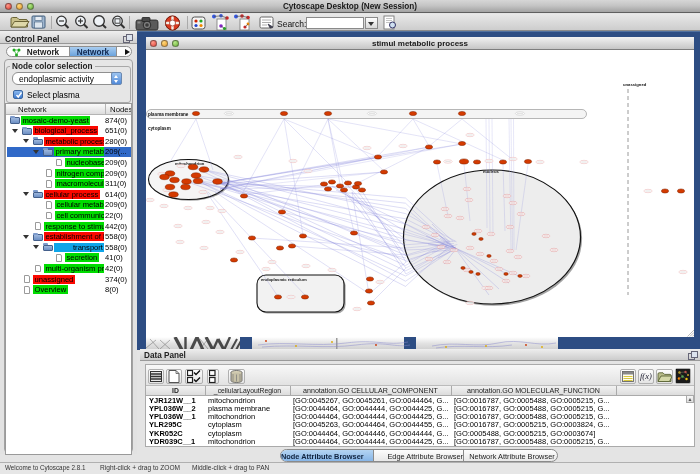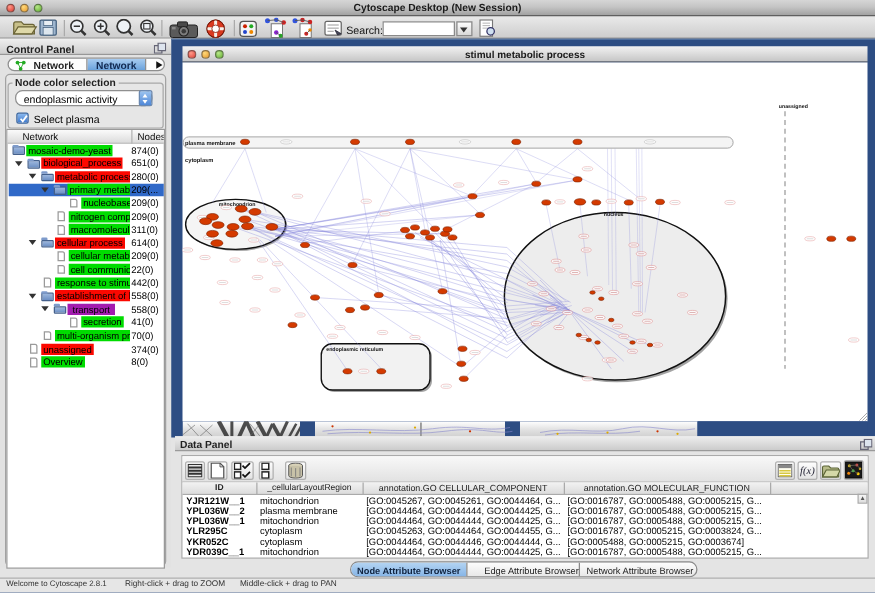--- a/index.html
+++ b/index.html
@@ -187,28 +187,28 @@
       <div style="position:absolute;left:43px;top:220.6px;height:9px;line-height:9px;background:#00dc00;padding:0 1.5px;font-size:7.6px;white-space:nowrap;overflow:hidden;max-width:60px;color:#000">response to stimul</div>
       <div style="position:absolute;left:104px;top:220.6px;height:9px;line-height:9.4px;font-size:7.6px;color:#000;white-space:nowrap">442(0)</div>
       <div style="position:absolute;left:22px;top:233.8px;width:0;height:0;border-left:3px solid transparent;border-right:3px solid transparent;border-top:4px solid #333"></div>
       <div style="position:absolute;left:32px;top:233.0px;width:10px;height:6.6px;background:linear-gradient(#9db7dd,#6c8fc4);border:0.5px solid #44608c;border-radius:1px"></div>
       <div style="position:absolute;left:32px;top:231.8px;width:4.5px;height:2px;background:#7e9bcb;border-radius:1px 1px 0 0"></div>
       <div style="position:absolute;left:43px;top:231.2px;height:9px;line-height:9px;background:#fb0800;padding:0 1.5px;font-size:7.6px;white-space:nowrap;overflow:hidden;max-width:60px;color:#000">establishment of lo</div>
       <div style="position:absolute;left:104px;top:231.2px;height:9px;line-height:9.4px;font-size:7.6px;color:#000;white-space:nowrap">558(0)</div>
       <div style="position:absolute;left:32px;top:244.4px;width:0;height:0;border-left:3px solid transparent;border-right:3px solid transparent;border-top:4px solid #333"></div>
       <div style="position:absolute;left:42px;top:243.6px;width:10px;height:6.6px;background:linear-gradient(#9db7dd,#6c8fc4);border:0.5px solid #44608c;border-radius:1px"></div>
       <div style="position:absolute;left:42px;top:242.4px;width:4.5px;height:2px;background:#7e9bcb;border-radius:1px 1px 0 0"></div>
-      <div style="position:absolute;left:53px;top:241.8px;height:9px;line-height:9px;background:#a21caf;padding:0 4px;font-size:7.6px;white-space:nowrap;overflow:hidden;max-width:50px;color:#000">transport</div>
+      <div style="position:absolute;left:53px;top:241.8px;height:9px;line-height:9px;background:#0ea5e9;padding:0 19px;font-size:7.6px;white-space:nowrap;overflow:hidden;max-width:50px;color:#000">transport</div>
       <div style="position:absolute;left:104px;top:241.8px;height:9px;line-height:9.4px;font-size:7.6px;color:#000;white-space:nowrap">558(0)</div>
       <div style="position:absolute;left:54.5px;top:253.2px;width:6px;height:7.6px;background:#fff;border:0.6px solid #9a9a9a;border-radius:0 2px 0 0"></div>
       <div style="position:absolute;left:64px;top:252.4px;height:9px;line-height:9px;background:#00dc00;padding:0 1.5px;font-size:7.6px;white-space:nowrap;overflow:hidden;max-width:39px;color:#000">secretion</div>
       <div style="position:absolute;left:104px;top:252.4px;height:9px;line-height:9.4px;font-size:7.6px;color:#000;white-space:nowrap">41(0)</div>
       <div style="position:absolute;left:33.5px;top:263.8px;width:6px;height:7.6px;background:#fff;border:0.6px solid #9a9a9a;border-radius:0 2px 0 0"></div>
       <div style="position:absolute;left:43px;top:263.0px;height:9px;line-height:9px;background:#00dc00;padding:0 1.5px;font-size:7.6px;white-space:nowrap;overflow:hidden;max-width:60px;color:#000">multi-organism pro</div>
-      <div style="position:absolute;left:104px;top:263.0px;height:9px;line-height:9.4px;font-size:7.6px;color:#000;white-space:nowrap">70(0)</div>
+      <div style="position:absolute;left:104px;top:263.0px;height:9px;line-height:9.4px;font-size:7.6px;color:#000;white-space:nowrap">42(0)</div>
       <div style="position:absolute;left:22.5px;top:274.4px;width:6px;height:7.6px;background:#fff;border:0.6px solid #9a9a9a;border-radius:0 2px 0 0"></div>
       <div style="position:absolute;left:32px;top:273.6px;height:9px;line-height:9px;background:#fb0800;padding:0 1.5px;font-size:7.6px;white-space:nowrap;overflow:hidden;max-width:71px;color:#000">unassigned</div>
       <div style="position:absolute;left:104px;top:273.6px;height:9px;line-height:9.4px;font-size:7.6px;color:#000;white-space:nowrap">374(0)</div>
       <div style="position:absolute;left:22.5px;top:285.0px;width:6px;height:7.6px;background:#fff;border:0.6px solid #9a9a9a;border-radius:0 2px 0 0"></div>
       <div style="position:absolute;left:32px;top:284.2px;height:9px;line-height:9px;background:#00dc00;padding:0 1.5px;font-size:7.6px;white-space:nowrap;overflow:hidden;max-width:71px;color:#000">Overview</div>
       <div style="position:absolute;left:104px;top:284.2px;height:9px;line-height:9.4px;font-size:7.6px;color:#000;white-space:nowrap">8(0)</div>
     </div>
 </div>
 
 <div class="abs" style="left:137px;top:31px;width:563px;height:319px;background:#2d4d83;border-top:1.5px solid #51719f"></div>
@@ -690,20 +690,20 @@
 <div style="position:absolute;left:149px;top:429.7px;width:55px;height:8.3px;line-height:8.3px;font-size:7.5px;font-weight:bold;white-space:nowrap;overflow:hidden;color:#000">YKR052C</div>
 <div style="position:absolute;left:208px;top:429.7px;width:81px;height:8.3px;line-height:8.3px;font-size:7.5px;font-weight:normal;white-space:nowrap;overflow:hidden;color:#000">cytoplasm</div>
 <div style="position:absolute;left:293px;top:429.7px;width:157px;height:8.3px;line-height:8.3px;font-size:7.5px;font-weight:normal;white-space:nowrap;overflow:hidden;color:#000">[GO:0044464, GO:0044446, GO:0044444, G...</div>
 <div style="position:absolute;left:454px;top:429.7px;width:161px;height:8.3px;line-height:8.3px;font-size:7.5px;font-weight:normal;white-space:nowrap;overflow:hidden;color:#000">[GO:0005488, GO:0005215, GO:0003674]</div>
 <div style="position:absolute;left:149px;top:438.0px;width:55px;height:8.3px;line-height:8.3px;font-size:7.5px;font-weight:bold;white-space:nowrap;overflow:hidden;color:#000">YDR039C__1</div>
 <div style="position:absolute;left:208px;top:438.0px;width:81px;height:8.3px;line-height:8.3px;font-size:7.5px;font-weight:normal;white-space:nowrap;overflow:hidden;color:#000">mitochondrion</div>
 <div style="position:absolute;left:293px;top:438.0px;width:157px;height:8.3px;line-height:8.3px;font-size:7.5px;font-weight:normal;white-space:nowrap;overflow:hidden;color:#000">[GO:0044464, GO:0044444, GO:0044425, G...</div>
 <div style="position:absolute;left:454px;top:438.0px;width:161px;height:8.3px;line-height:8.3px;font-size:7.5px;font-weight:normal;white-space:nowrap;overflow:hidden;color:#000">[GO:0016787, GO:0005488, GO:0005215, G...</div>
 
 <div class="abs" style="left:280px;top:449px;width:278px;height:13px;border:1px solid #8a8a8a;border-radius:6.5px;background:linear-gradient(#fdfdfd,#e8e8e8);overflow:hidden">
-  <div style="position:absolute;left:0;top:0;width:93px;height:13px;background:linear-gradient(#b4d4f2,#7fb0e5);border-right:1px solid #8a8a8a;text-align:center;line-height:13px;font-size:7.4px;font-weight:bold;color:#10233f">Node Attribute Browser</div>
+  <div style="position:absolute;left:0;top:0;width:93px;height:13px;background:linear-gradient(#b4d4f2,#7fb0e5);border-right:1px solid #8a8a8a;text-align:left;line-height:13px;font-size:7.4px;font-weight:bold;color:#10233f">Node Attribute Browser</div>
   <div style="position:absolute;left:94px;top:0;width:89px;height:13px;border-right:1px solid #8a8a8a;text-align:right;line-height:13px;font-size:7.4px;color:#222">Edge Attribute Browser</div>
   <div style="position:absolute;left:184px;top:0;width:94px;height:13px;text-align:center;line-height:13px;font-size:7.4px;color:#222">Network Attribute Browser</div>
 </div>
 
 <div class="abs" style="left:0;top:462px;width:700px;height:12px;background:#e6e6e6;border-top:1px solid #b0b0b0"></div>
 <div class="abs" style="left:5px;top:464px;font-size:6.3px;color:#333">Welcome to Cytoscape 2.8.1</div>
 <div class="abs" style="left:100px;top:464px;font-size:6.6px;color:#333">Right-click + drag to ZOOM</div>
 <div class="abs" style="left:192px;top:464px;font-size:6.6px;color:#333">Middle-click + drag to PAN</div>
 </body></html>

